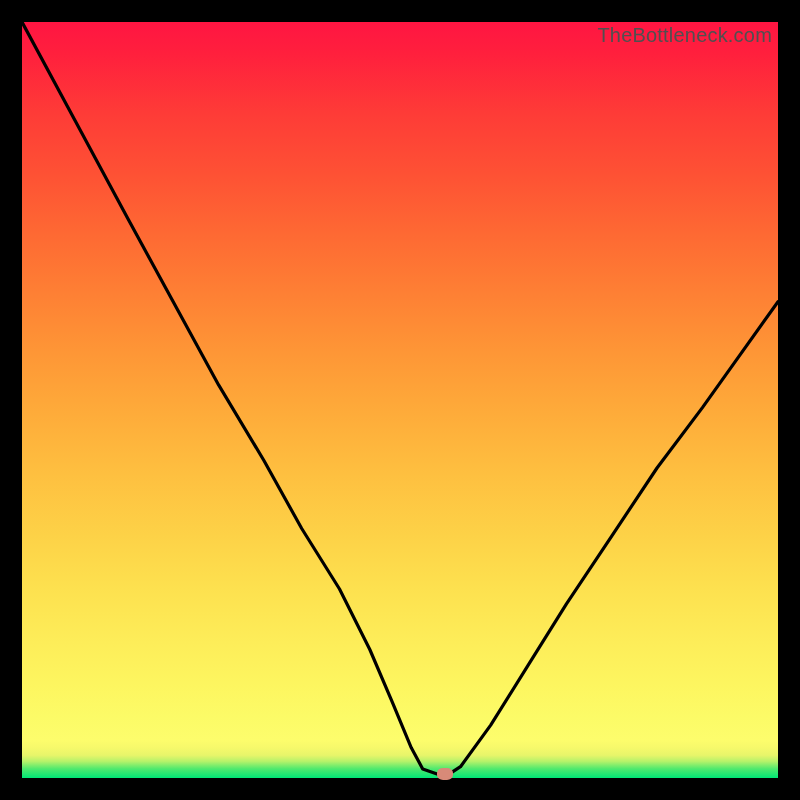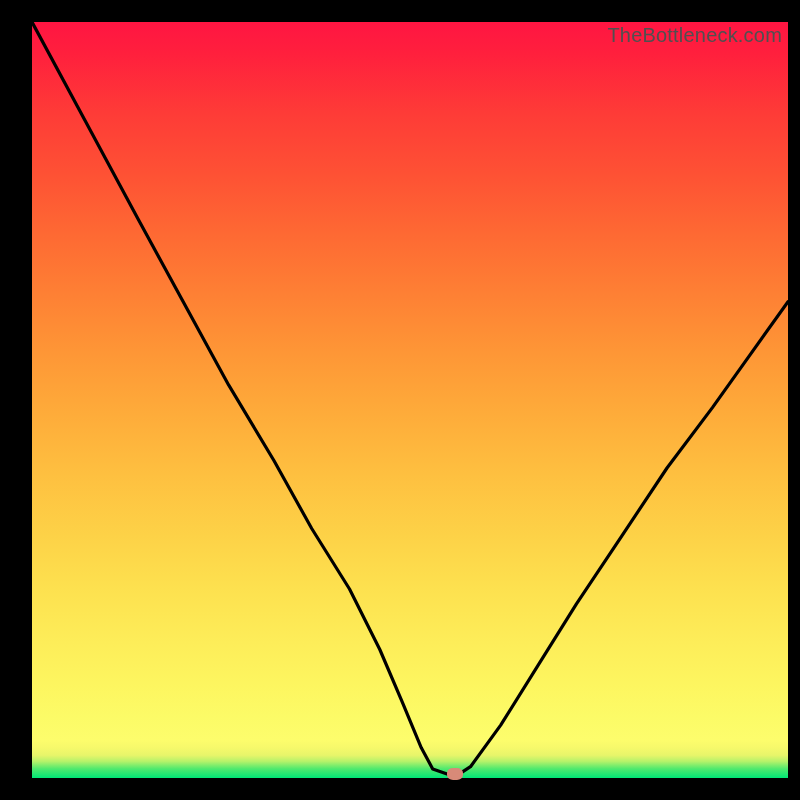--- a/index.html
+++ b/index.html
@@ -11,21 +11,21 @@
     font-family: Arial, Helvetica, sans-serif;
   }
   .frame {
     position: relative;
     width: 800px;
     height: 800px;
     background: #000;
   }
   .plot {
     position: absolute;
-    left: 32px;
+    left: 22px;
     top: 22px;
     width: 756px;
     height: 756px;
     
     background: linear-gradient(to top,
       #00e676 0%,
       #4ee96e 1.2%,
       #b6f26a 2.2%,
       #e7f56a 3%,
       #f6f96b 4%,

